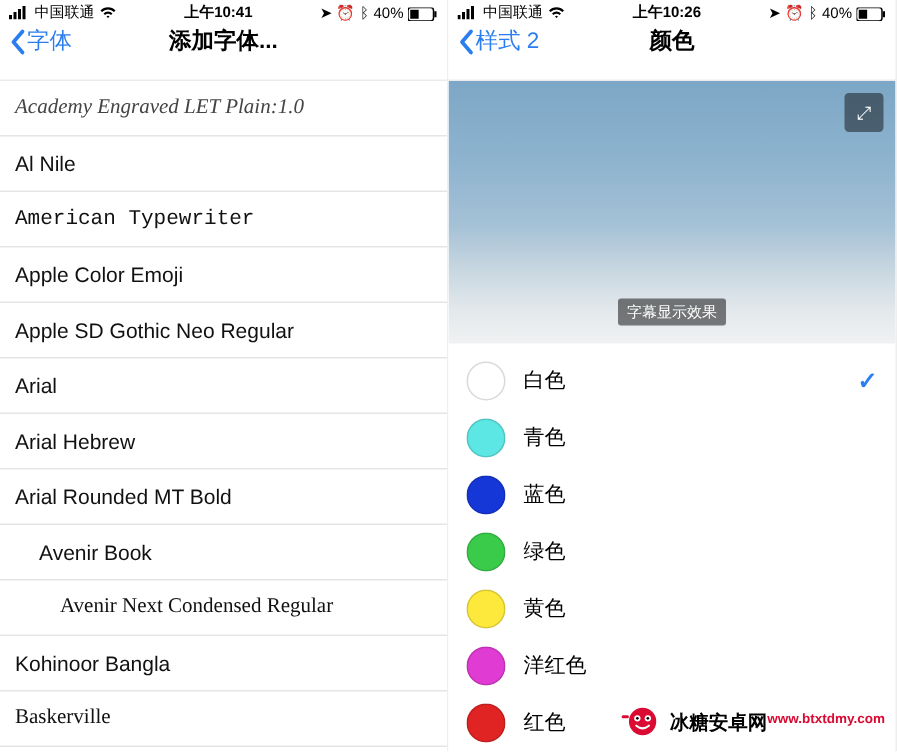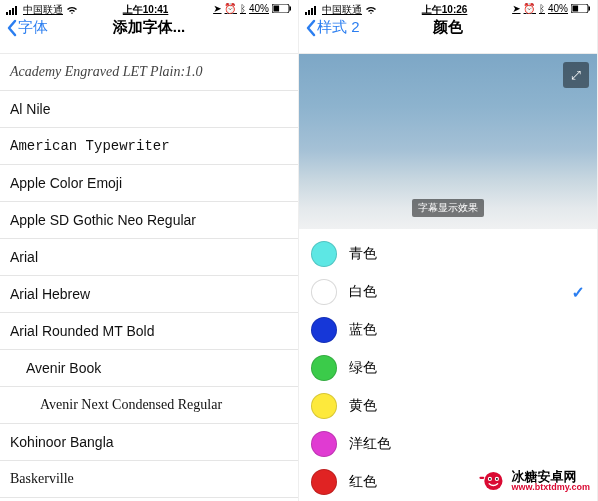--- a/index.html
+++ b/index.html
@@ -1,21 +1,21 @@
 <!DOCTYPE html>
 <html><head>
   <meta charset="utf-8">
   <style>
     * { box-sizing: border-box; margin: 0; padding: 0; }
     body { font-family: -apple-system, "Helvetica Neue", Arial, sans-serif; background: #fff; }
     .container { display: flex; width: 598px; height: 501px; overflow: hidden; position: relative; }
     .phone { width: 299px; height: 501px; display: flex; flex-direction: column; background: #fff; border-right: 1px solid #eee; position: relative; overflow: hidden; }
     .phone:last-child { border-right: none; }
 
-    .status-bar { display: flex; justify-content: space-between; align-items: flex-start; padding: 3px 6px; font-size: 10px; height: 18px; color: #000; text-decoration: underline; }
+    .status-bar { display: flex; justify-content: space-between; align-items: flex-end; padding: 3px 6px; font-size: 10px; height: 18px; color: #000; }
     .status-left, .status-right { display: flex; align-items: center; gap: 3px; }
     .status-center { font-weight: 600; }
 
     .nav { display: flex; align-items: flex-start; height: 36px; position: relative; border-bottom: 1px solid rgba(0,0,0,0.08); padding: 0 6px; }
     .nav-back { display: flex; align-items: center; color: #2b7ef0; font-size: 15px; cursor: pointer; }
     .nav-title { position: absolute; left: 0; right: 0; text-align: center; font-size: 15px; font-weight: 700; pointer-events: none; }
 
     .list { flex: 1; overflow: hidden; }
     .font-item { padding: 10px 10px; font-size: 14px; border-bottom: 1px solid rgba(0,0,0,0.1); color: #111; }
     .font-item.academy { font-family: "Times New Roman", serif; font-style: italic; color: #444; }
@@ -30,21 +30,21 @@
     .subtitle-sample { position: absolute; bottom: 12px; left: 50%; transform: translateX(-50%); background: rgba(0,0,0,0.5); color: #fff; font-size: 10px; padding: 2px 6px; border-radius: 2px; }
 
     .colors { flex: 1; padding-top: 6px; }
     .color-item { display: flex; align-items: center; padding: 6px 12px; gap: 12px; font-size: 14px; cursor: pointer; }
     .swatch { width: 26px; height: 26px; border-radius: 50%; border: 1px solid rgba(0,0,0,0.15); flex-shrink: 0; }
     .color-label { flex: 1; }
     .check { color: #2b7ef0; font-size: 16px; font-weight: 700; }
 
     .watermark { position: absolute; bottom: 8px; right: 8px; display: flex; align-items: center; gap: 5px; z-index: 10; }
     .wm-logo { width: 28px; height: 24px; }
-    .wm-text { display: flex; flex-direction: column; line-height: 1; }
+    .wm-text { display: flex; flex-direction: row; line-height: 1; }
     .wm-cn { font-size: 13px; font-weight: 900; color: #000; }
     .wm-url { font-size: 9px; color: #da0a33; font-weight: 700; }
 
     .signal svg, .wifi svg, .battery svg { display: block; }
   </style>
 </head>
 <body>
 
 <div class="container">
 
@@ -152,27 +152,27 @@
       <div class="nav-title">颜色</div>
     </div>
 
     <div class="preview">
       <div class="expand-icon">⤢</div>
       <div class="subtitle-sample">字幕显示效果</div>
     </div>
 
     <div class="colors">
       <div class="color-item">
-        <div class="swatch" style="background:#5de7e4"></div>
-        <span class="color-label">青色</span>
-      </div>
-      <div class="color-item">
         <div class="swatch" style="background:#ffffff"></div>
         <span class="color-label">白色</span>
         <span class="check">✓</span>
+      </div>
+      <div class="color-item">
+        <div class="swatch" style="background:#5de7e4"></div>
+        <span class="color-label">青色</span>
       </div>
       <div class="color-item">
         <div class="swatch" style="background:#1637d8"></div>
         <span class="color-label">蓝色</span>
       </div>
       <div class="color-item">
         <div class="swatch" style="background:#3bcb4a"></div>
         <span class="color-label">绿色</span>
       </div>
       <div class="color-item">

